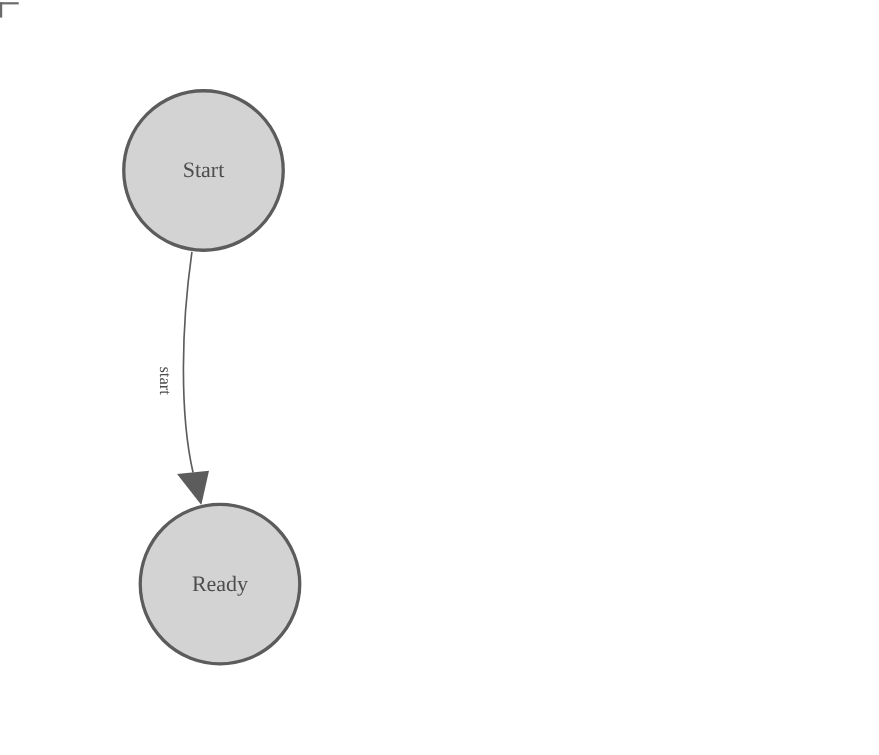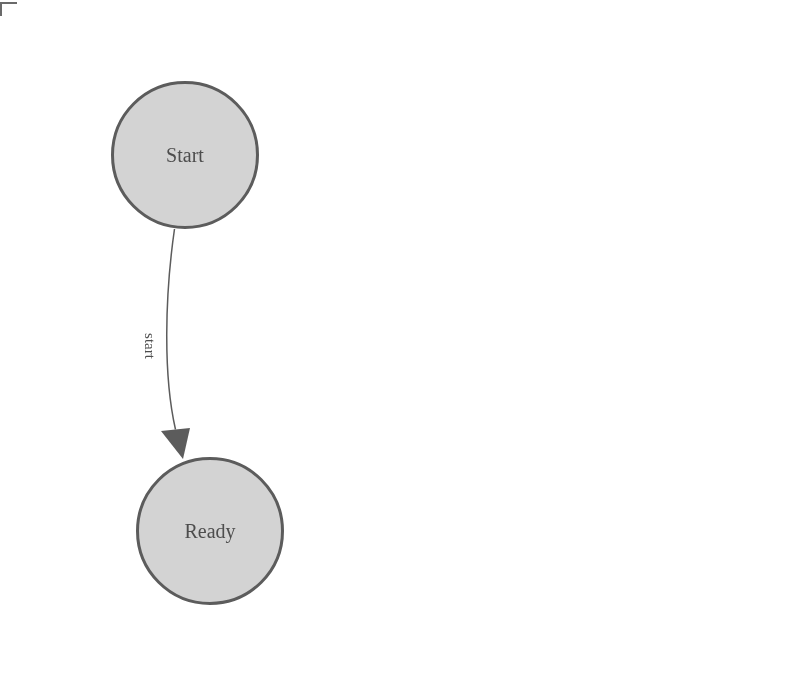--- a/index.html
+++ b/index.html
@@ -49,21 +49,21 @@
     height: 148px;
     box-sizing: border-box;
     border-radius: 50%;
     background: #d3d3d3;
     border: 3px solid #5c5c5c;
     display: flex;
     align-items: center;
     justify-content: center;
   }
   .node-start   { left: 111px; top: 81px;  }
-  .node-ready   { left: 136px; top: 457px; }
+  .node-ready   { left: 126px; top: 457px; }
   .node-disable { left: 504px; top: 259px; }
   .node-label {
     font-size: 20px;
     color: #4d4d4d;
     user-select: none;
   }
   .edge-label {
     position: absolute;
     left: 149px;
     top: 346px;

